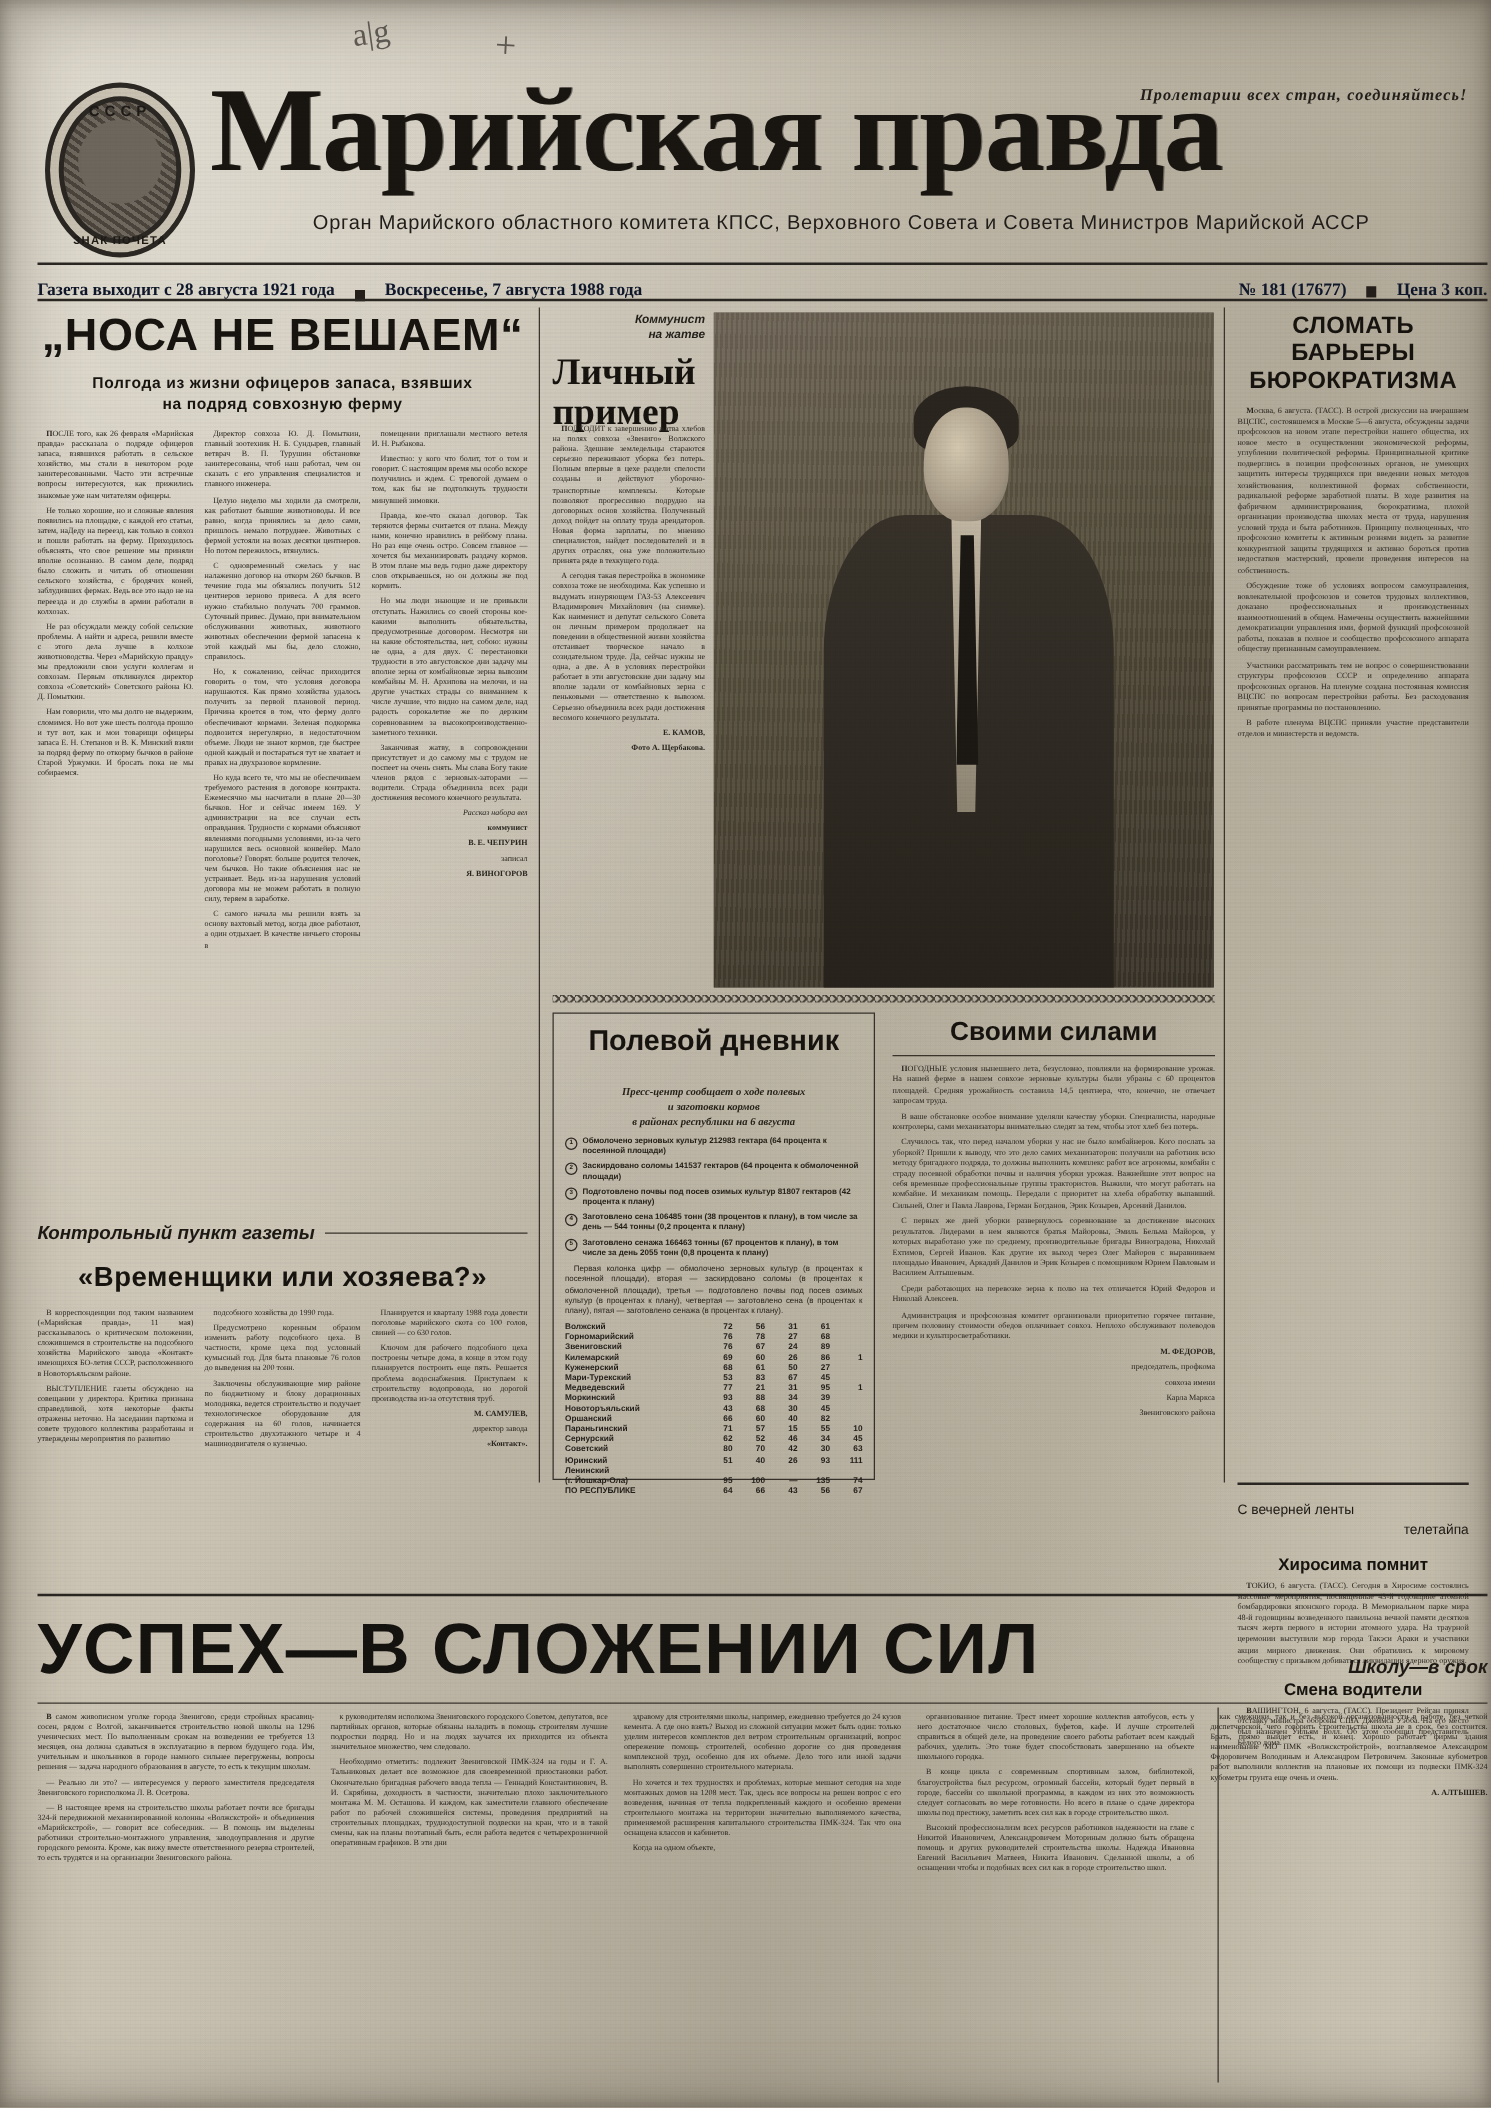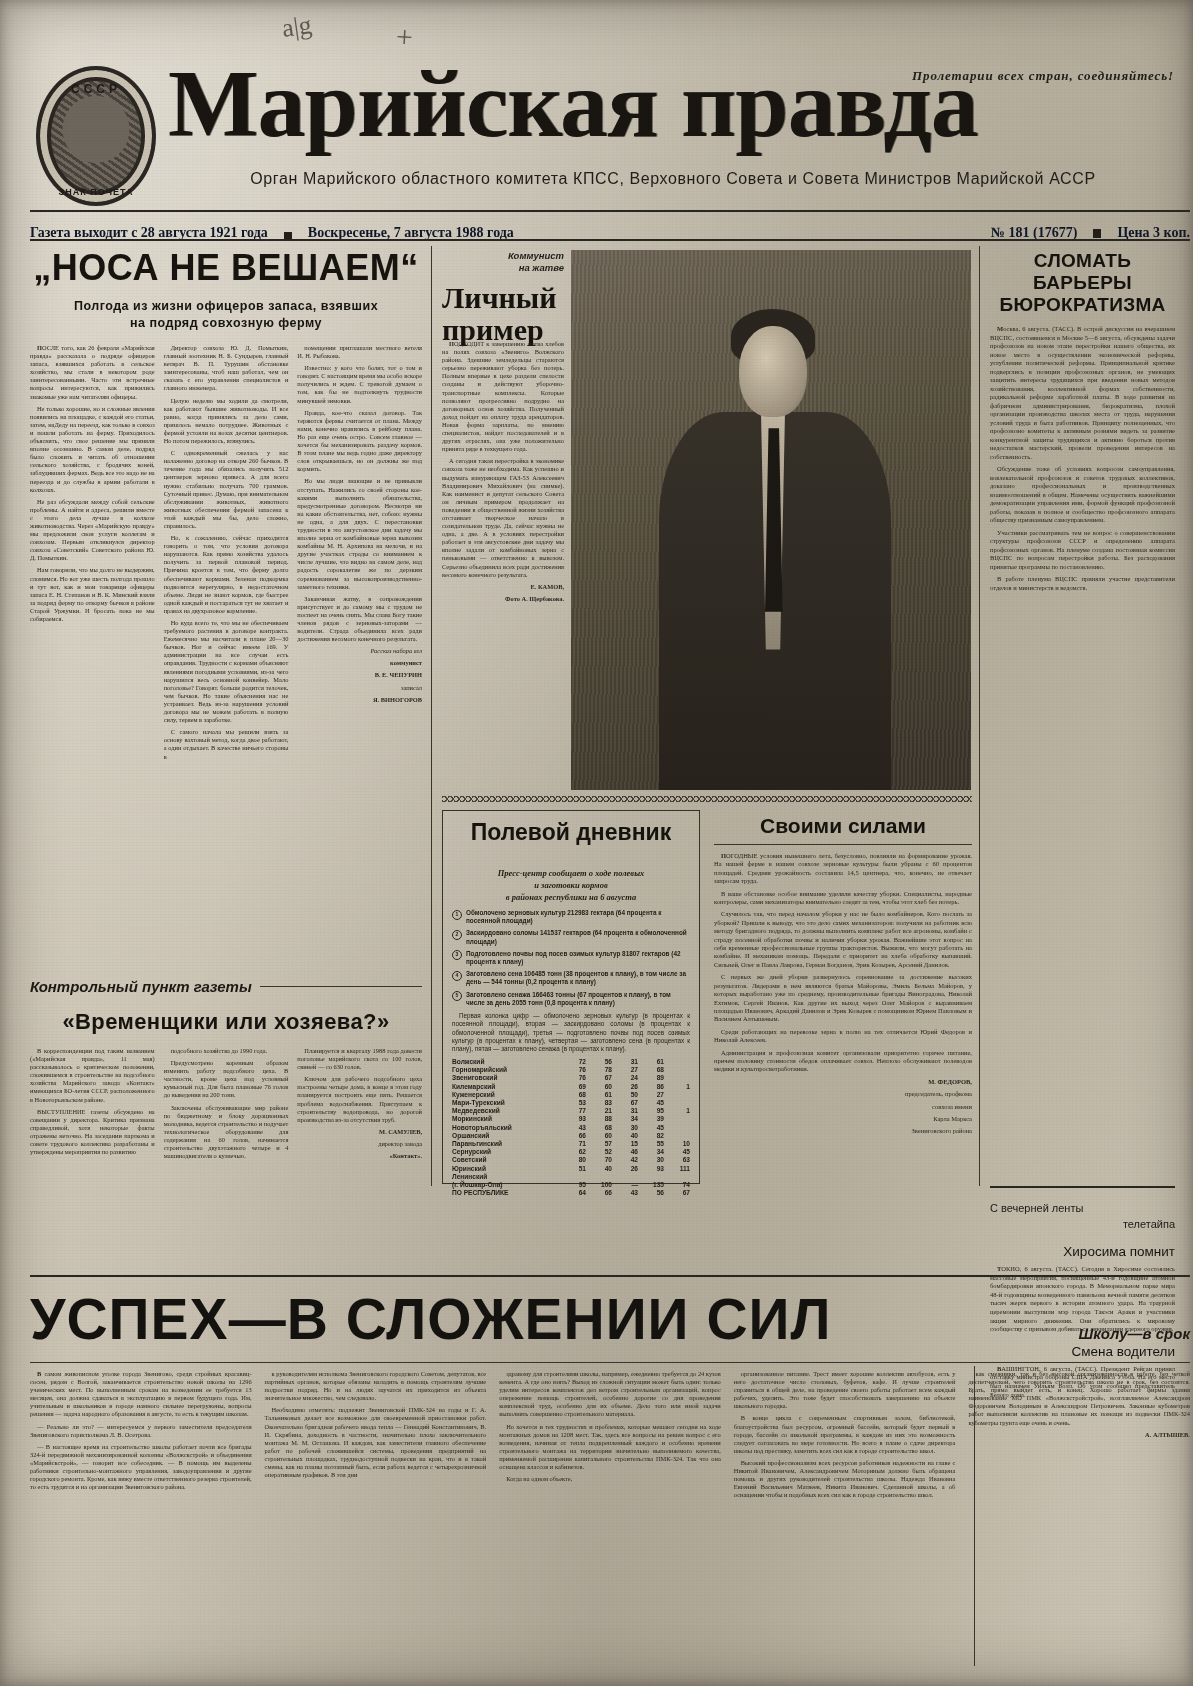--- a/index.html
+++ b/index.html
@@ -166,22 +166,22 @@
   .quote-head{
     font-family:"Liberation Sans",sans-serif;font-weight:bold;font-size:22px;
     color:#171410;letter-spacing:.4px;text-align:center;
   }
 
   .sidebar-head{
     font-family:"Liberation Sans",sans-serif;font-weight:bold;font-size:19px;
     line-height:22px;color:#171410;letter-spacing:.3px;
   }
   .small-head{
-    font-family:"Liberation Sans",sans-serif;font-weight:normal;font-size:12px;
-    line-height:15px;color:#171410;text-align:right;
+    font-family:"Liberation Sans",sans-serif;font-weight:bold;font-size:12px;
+    line-height:15px;color:#171410;text-align:center;
   }
   .teletype{
     font-family:"Liberation Sans",sans-serif;font-size:11px;line-height:16px;
     color:#1d1914;
   }
   .bigtitle{
     font-family:"Liberation Sans",sans-serif;font-weight:bold;
     font-size:57px;line-height:58px;letter-spacing:1px;color:#151310;
   }
   .kicker-label{

